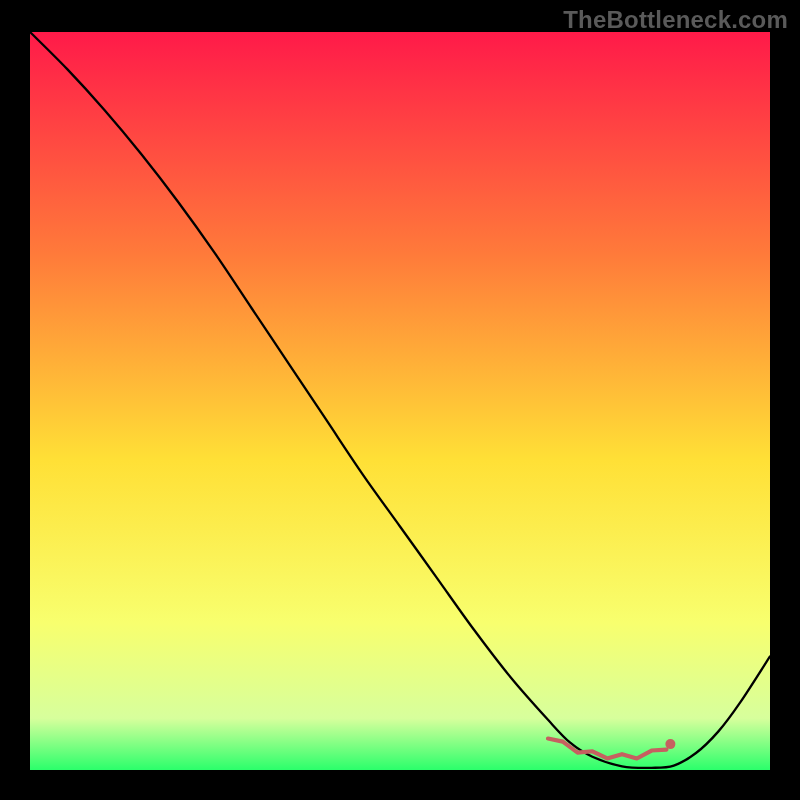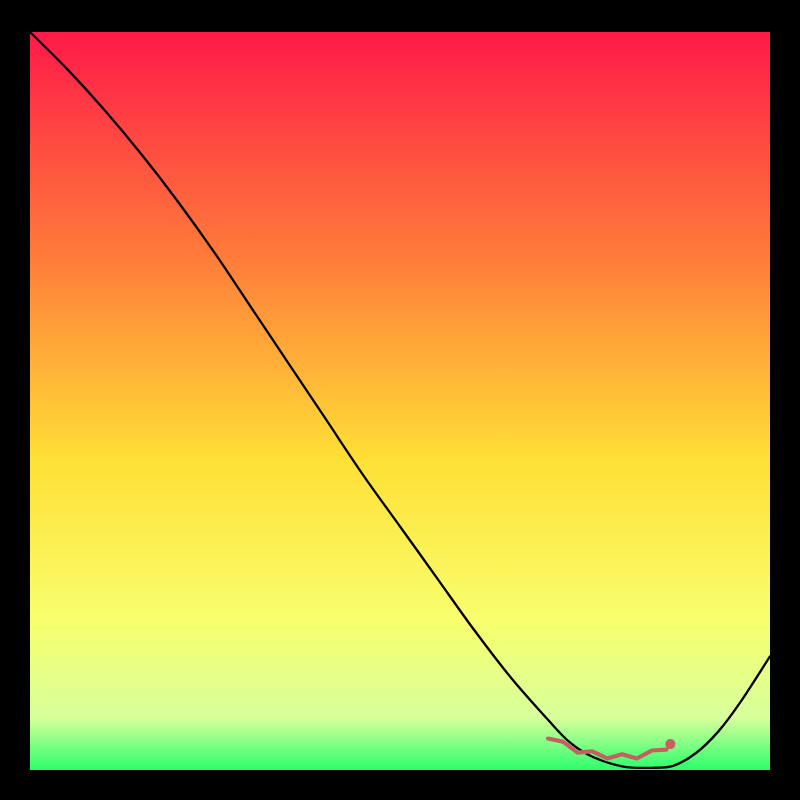--- a/index.html
+++ b/index.html
@@ -65,13 +65,14 @@
 
     <rect id="plot-bg" x="30" y="32" width="740" height="738" fill="url(#bg-grad)"></rect>
 
     <path id="curve-path" class="curve" d="M 30 32 C 36.166666666666664 38.15 54.666666666666664 55.98499999999998 67 68.89999999999998 C 79.33333333333333 81.81499999999998 91.66666666666667 95.34500000000001 104 109.49000000000001 C 116.33333333333333 123.635 128.66666666666666 138.39499999999998 141 153.76999999999998 C 153.33333333333334 169.14499999999998 165.66666666666666 185.13500000000002 178 201.74 C 190.33333333333334 218.345 202.66666666666666 235.56499999999997 215 253.39999999999998 C 227.33333333333334 271.23499999999996 239.66666666666666 290.3 252 308.75 C 264.3333333333333 327.2 276.6666666666667 345.65 289 364.09999999999997 C 301.3333333333333 382.54999999999995 313.6666666666667 401 326 419.45 C 338.3333333333333 437.9 350.6666666666667 456.96500000000003 363 474.8 C 375.3333333333333 492.635 387.66666666666663 509.24 400 526.46 C 412.33333333333337 543.6800000000001 424.66666666666674 560.9 437.00000000000006 578.12 C 449.33333333333337 595.34 461.6666666666667 613.175 474 629.78 C 486.3333333333333 646.385 498.6666666666667 662.744 511 677.75 C 523.3333333333334 692.756 538.1333333333333 708.9920000000001 548 719.816 C 557.8666666666667 730.64 562.8 736.544 570.1999999999999 742.694 C 577.5999999999999 748.8439999999999 583.7666666666667 752.78 592.4 756.716 C 601.0333333333333 760.652 612.1333333333333 764.4649999999999 622 766.31 C 631.8666666666667 768.155 642.9666666666667 767.9089999999999 651.6 767.786 C 660.2333333333333 767.663 666.4 768.032 673.8 765.572 C 681.1999999999999 763.112 688.6 758.684 696 753.026 C 703.4 747.3679999999999 710.8000000000001 740.111 718.2 731.624 C 725.6 723.1370000000001 731.7666666666667 714.6500000000001 740.4 702.104 C 749.0333333333333 689.558 765.0666666666666 663.9739999999999 770 656.348"></path>
 
     <path id="scribble-path" class="scribble" d="M 548 738.552 L 562.8 741.67 L 577.6 752.574 L 592.4 751.264 L 607.2 758.478 L 622 754.216 L 636.8 758.478 L 651.6 750.526 L 666.4 749.622"></path>
 
     <circle id="end-dot" class="dot" r="5" cx="670.4" cy="744.122"></circle>
   </svg>
 
+  <div class="watermark">TheBottleneck.com</div>
 </div>
 
 </body></html>

